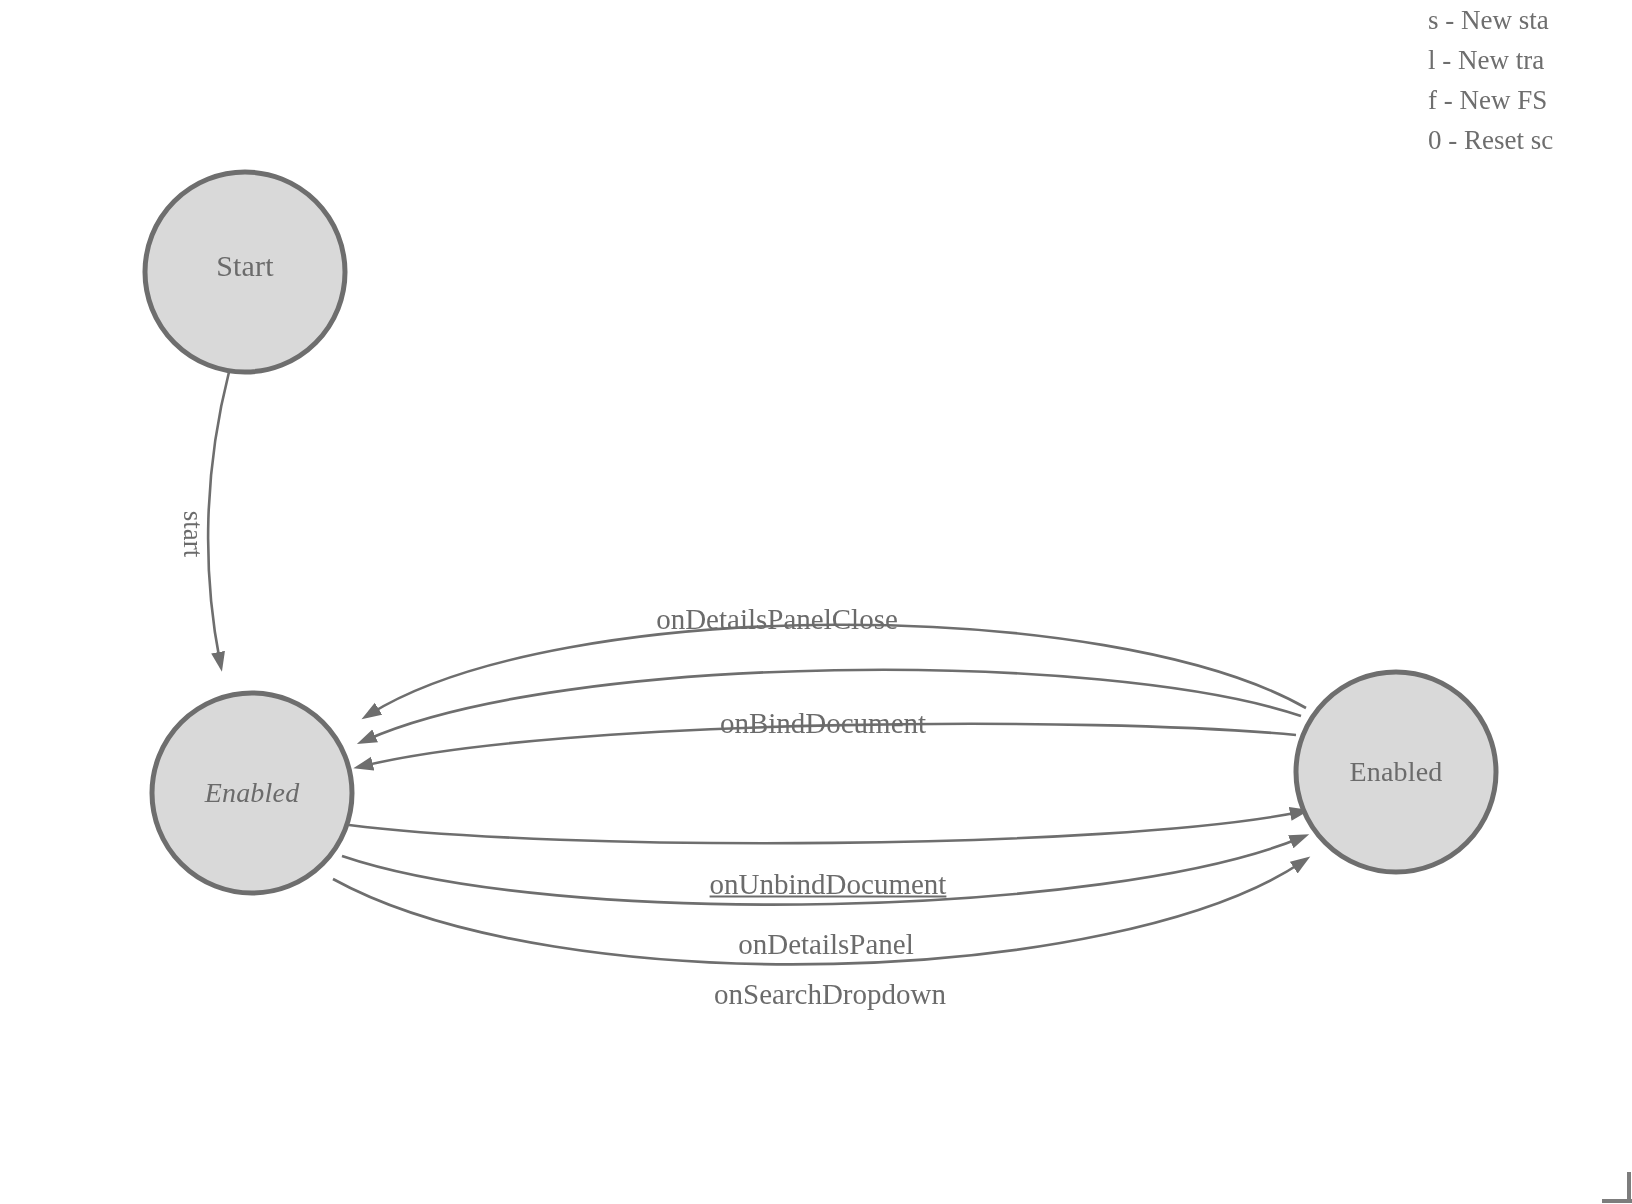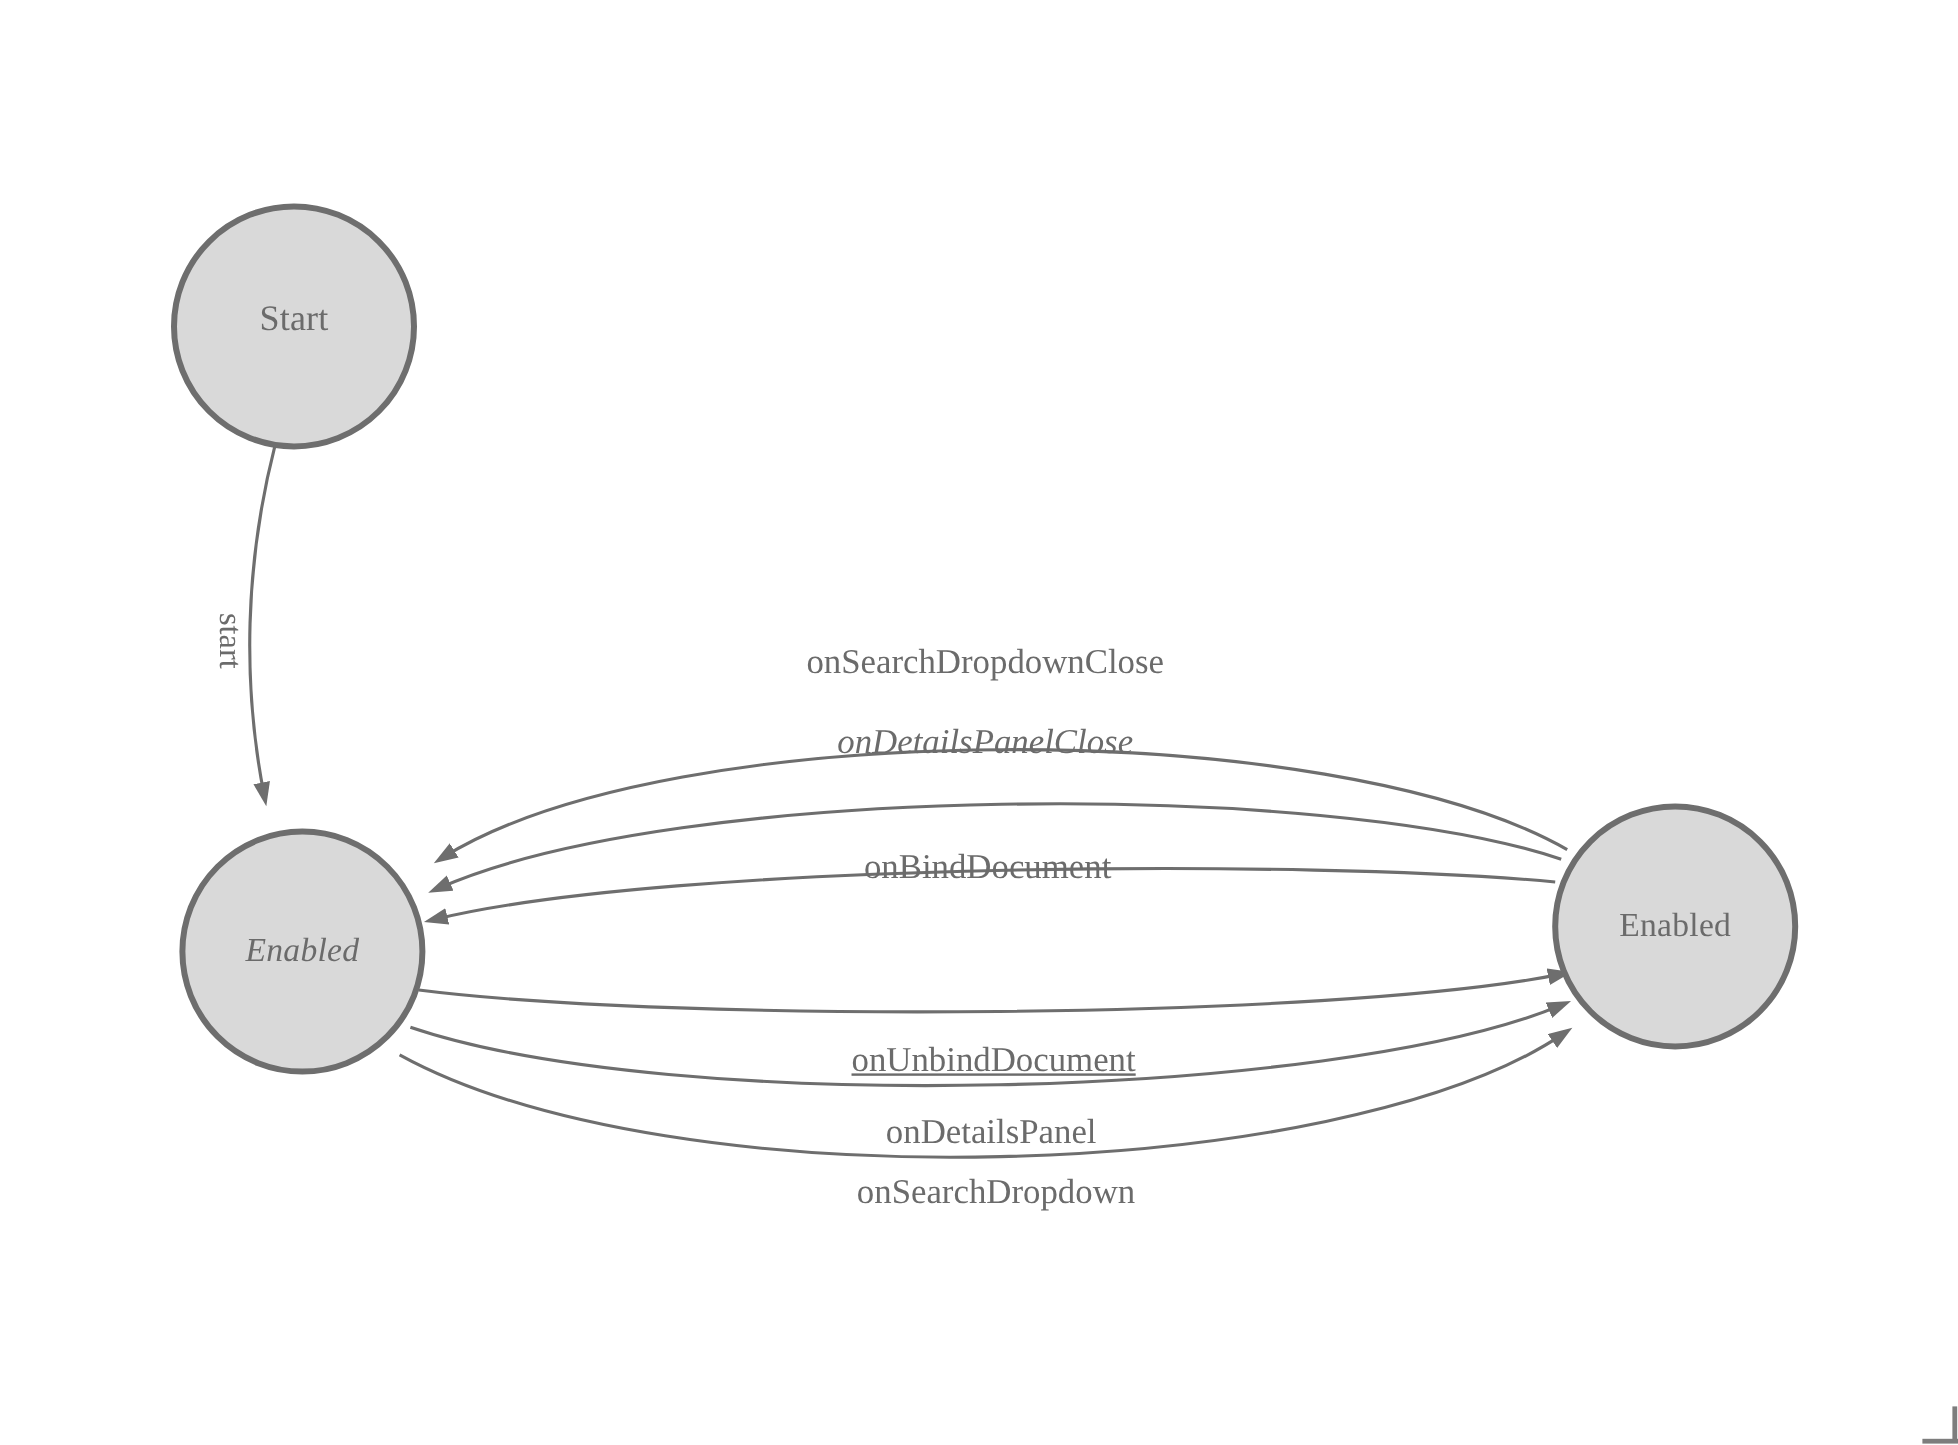--- a/index.html
+++ b/index.html
@@ -76,31 +76,36 @@
       <circle cx="1396" cy="772" r="100" fill="#d9d9d9" stroke="#6e6e6e" stroke-width="5"></circle>
     </g>
   </svg>
 
   <div class="node-label" style="left:245px;top:266px;">Start</div>
   <div class="node-label small" style="left:252px;top:793px;font-style:italic;">Enabled</div>
   <div class="node-label small" style="left:1396px;top:772px;">Enabled</div>
 
   <div class="edge-label rot90" style="left:192px;top:534px;">start</div>
 
-  <div class="edge-label" style="left:821px;top:552px;">onSearchDropdownClose</div>
 
-  <div class="edge-label" style="left:821px;top:619px;font-style:italic;">onDetailsPanelClose</div>
+  <div class="edge-label" style="left:777px;top:619px;">onDetailsPanelClose</div>
 
   <div class="edge-label" style="left:823px;top:723px;">onBindDocument</div>
 
   <div class="edge-label" style="left:828px;top:884px;text-decoration:underline;">onUnbindDocument</div>
 
   <div class="edge-label" style="left:826px;top:944px;">onDetailsPanel</div>
 
   <div class="edge-label" style="left:830px;top:994px;">onSearchDropdown</div>
 
+  <div class="help-panel">
+    <span class="help-line">s - New sta</span>
+    <span class="help-line">l - New tra</span>
+    <span class="help-line">f - New FS</span>
+    <span class="help-line">0 - Reset sc</span>
+  </div>
 
   <div class="corner-bracket">
     <span class="v"></span>
     <span class="h"></span>
   </div>
 
 </div>
 
 </body></html>

